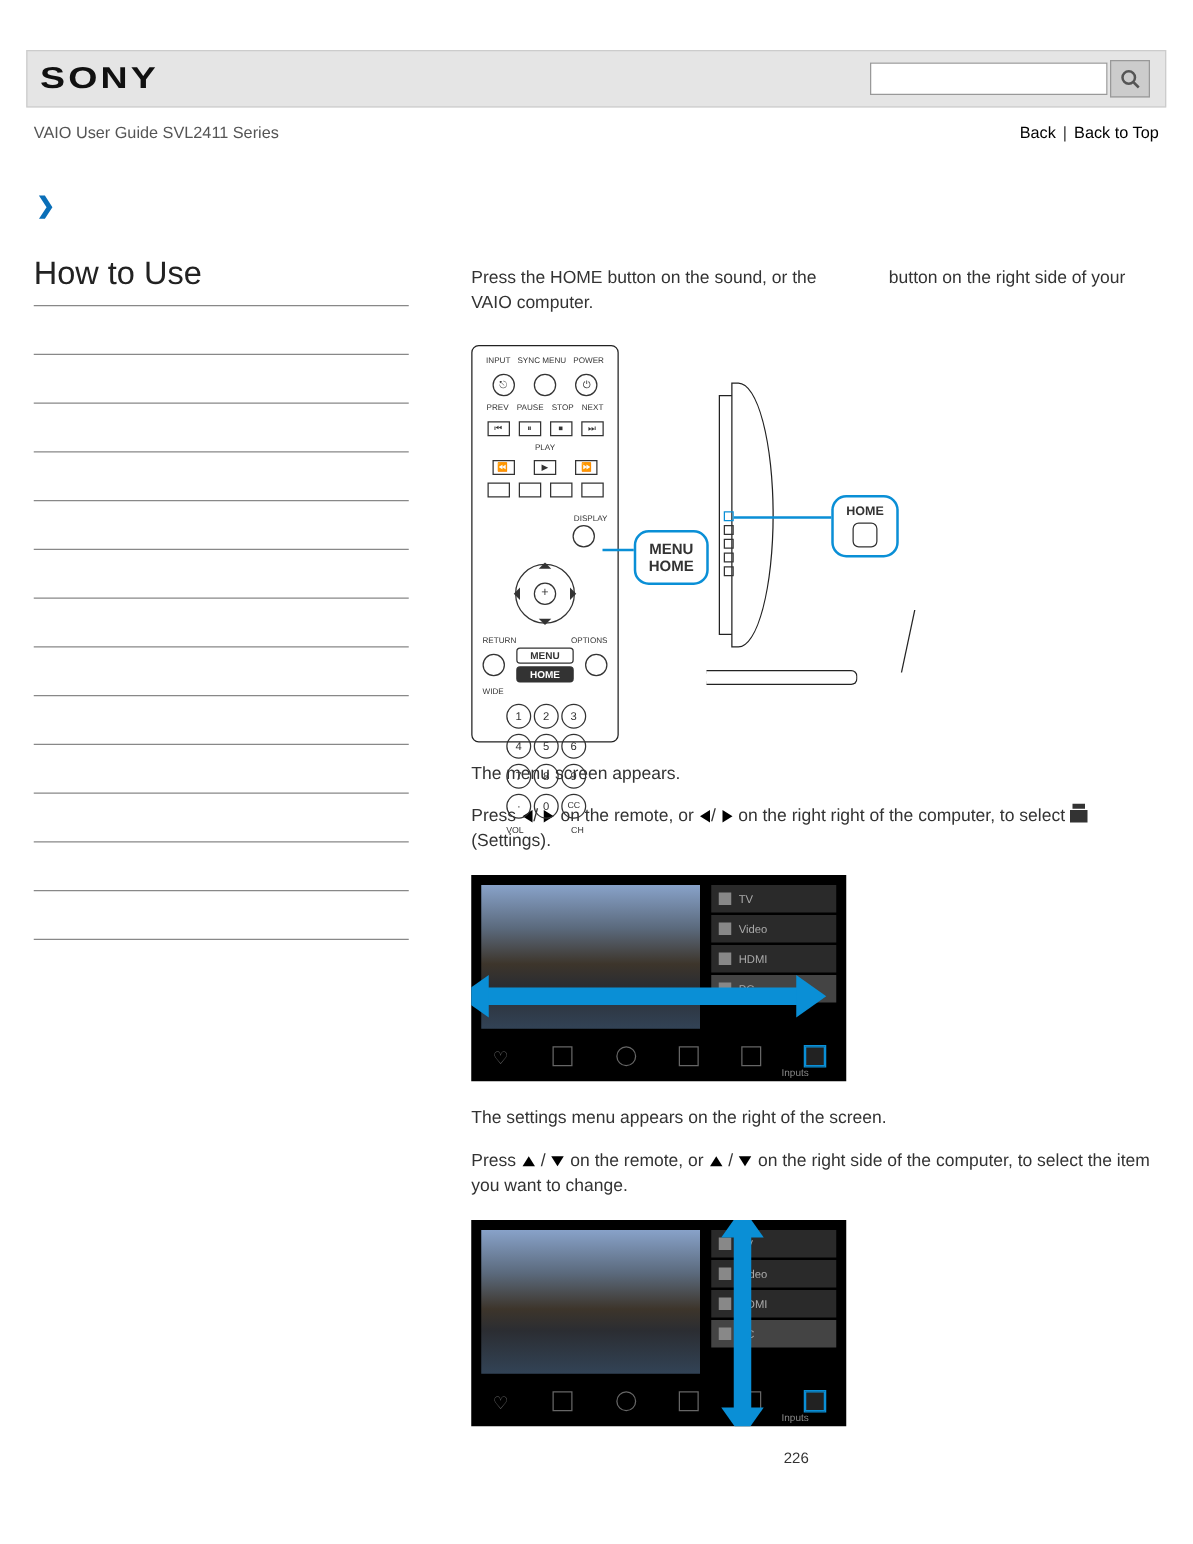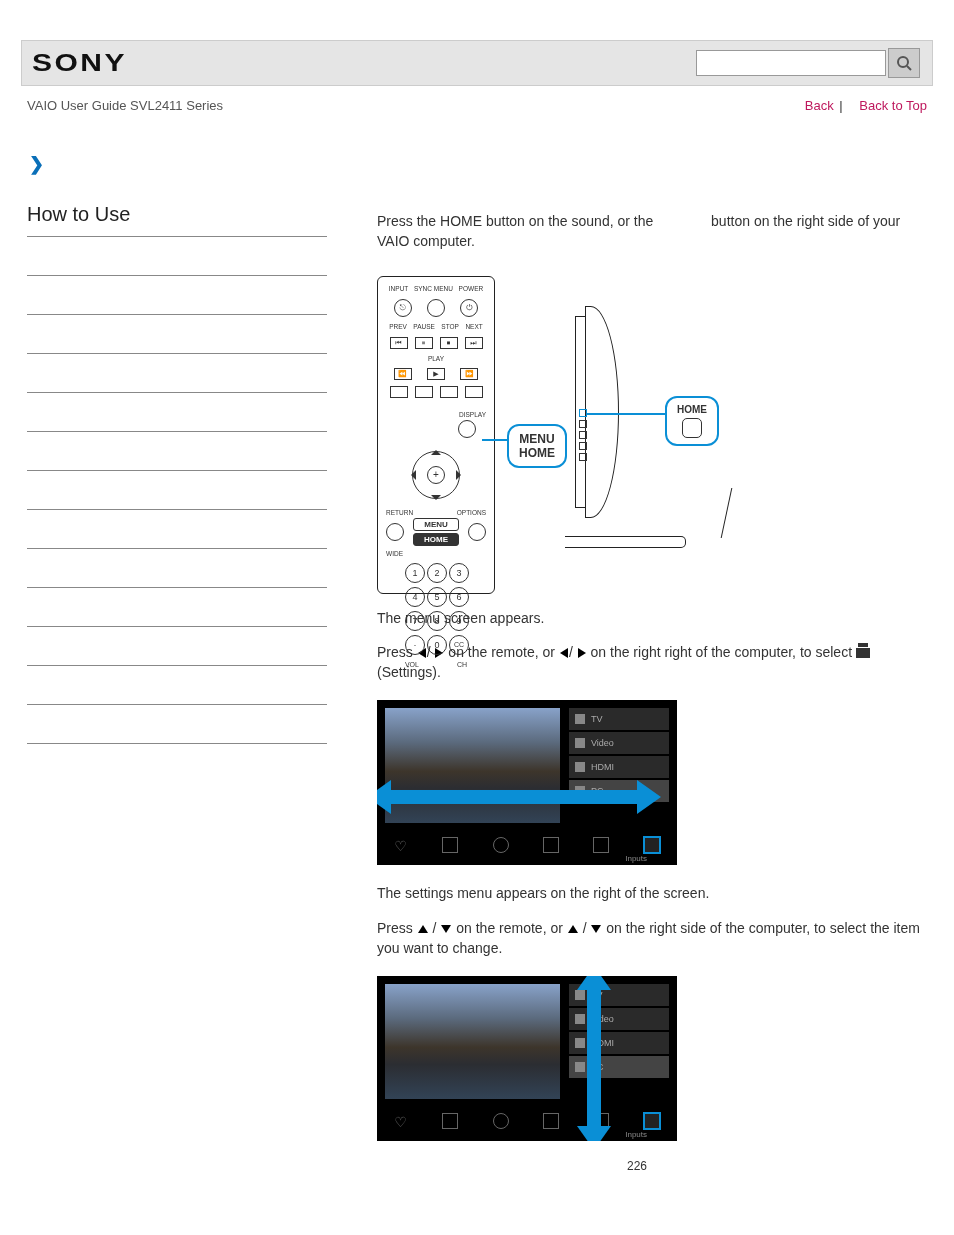--- a/index.html
+++ b/index.html
@@ -58,43 +58,42 @@
     cursor: pointer;
   }
   .breadcrumb-row {
     display: flex;
     justify-content: space-between;
     padding: 12px 6px 0 6px;
     font-size: 13px;
     color: #555;
   }
   .nav-links a {
-    color: #be185d;
+    color: #000000;
     text-decoration: none;
-    margin-left: 11px;
   }
   .nav-sep { color: #333; margin: 0 2px; }
   .arrow-icon {
     margin: 40px 0 10px 8px;
     color: #0a6fb8;
     font-weight: 900;
     font-size: 18px;
   }
   .content-wrap {
     display: flex;
     padding: 0 6px;
   }
   .sidebar {
     width: 300px;
     flex: none;
     padding-top: 18px;
   }
   .sidebar h2 {
     font-weight: normal;
-    font-size: 20px;
+    font-size: 26px;
     margin: 0 0 10px 0;
     color: #222;
   }
   .side-line {
     border: none;
     border-top: 1px solid #888;
     margin: 0 0 38px 0;
   }
   .main {
     flex: 1;

